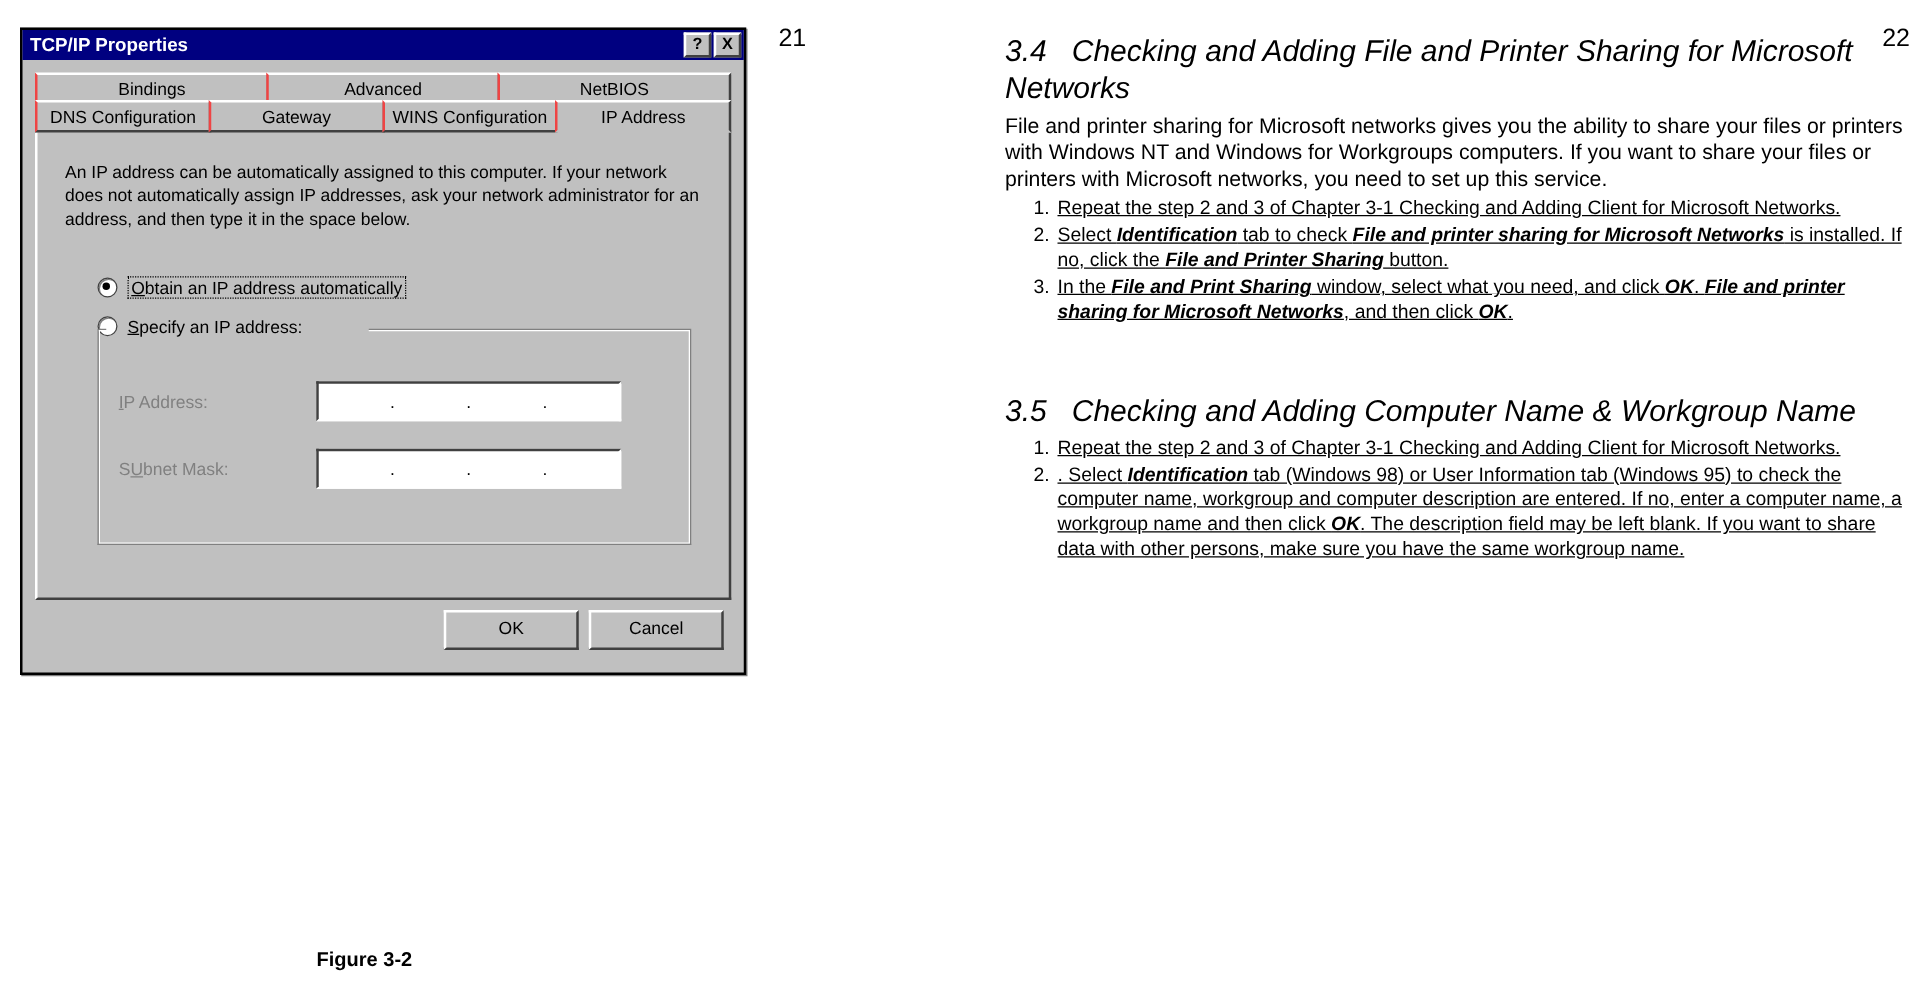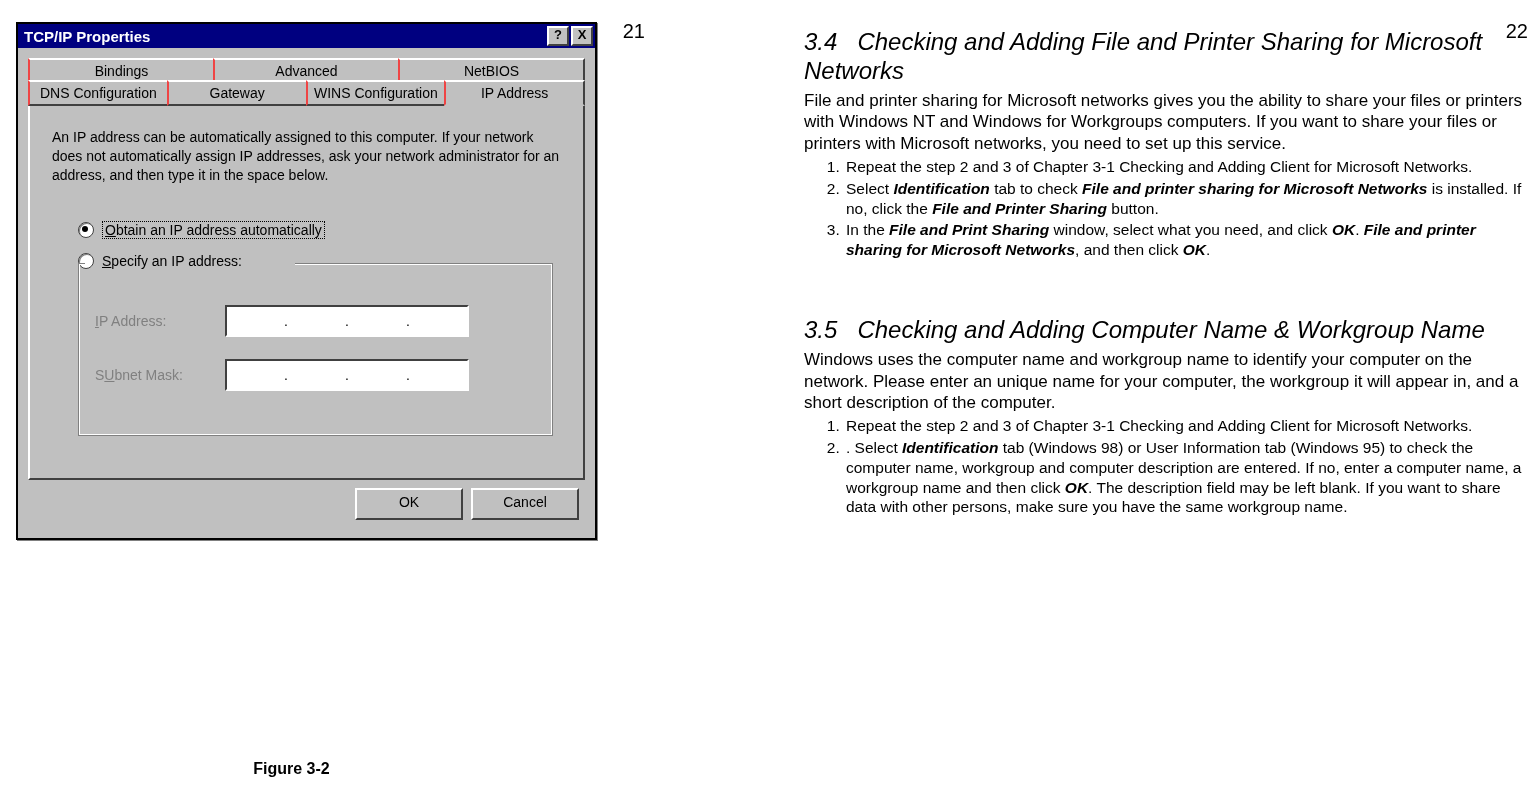--- a/index.html
+++ b/index.html
@@ -172,20 +172,21 @@
     position: absolute;
     top: 0; right: 0; left: 216px;
     border-top: 1px solid #808080;
     box-shadow: 0 1px 0 #fff;
   }
 
   .field-row {
     display: flex;
     align-items: center;
     margin: 10px 0 22px 0;
+    gap: 28px;
   }
   .field-label {
     width: 130px;
     color: #808080;
     font-size: 14px;
   }
   .field-label .ul { text-decoration: underline; }
   .ip-input {
     flex: 1;
     height: 28px;
@@ -246,20 +247,21 @@
   .body-text {
     font-size: 17px;
     line-height: 1.28;
     margin: 4px 0 2px 0;
   }
   ol.steps {
     margin: 2px 0 12px 0;
     padding-left: 40px;
     font-size: 15.5px;
     line-height: 1.28;
+    text-decoration: underline;
   }
   ol.steps li { padding-left: 2px; margin: 0 0 2px 0; }
   .bi { font-weight: bold; font-style: italic; }
   .gap { height: 40px; }
 </style>
 </head>
 <body>
 
 <div class="left-page">
   <div class="page-num left">21</div>
@@ -346,19 +348,18 @@
       <li>Repeat the step 2 and 3 of Chapter 3-1 Checking and Adding Client for Microsoft Networks.</li>
       <li><span>Select </span><span class="bi">Identification</span><span> tab to check </span><span class="bi">File and printer sharing for Microsoft Networks</span><span> is installed. If no, click the </span><span class="bi">File and Printer Sharing</span><span> button.</span></li>
       <li><span>In the </span><span class="bi">File and Print Sharing</span><span> window, select what you need, and click </span><span class="bi">OK</span><span>. </span><span class="bi">File and printer sharing for Microsoft Networks</span><span>, and then click </span><span class="bi">OK</span><span>.</span></li>
     </ol>
 
     <div class="gap"></div>
 
     <div class="section-title">
       <span>3.5</span>&nbsp;&nbsp;&nbsp;<span>Checking and Adding Computer Name &amp; Workgroup Name</span>
     </div>
-    <div class="body-text">Windows uses the computer name and workgroup name to identify your computer on the network. Please enter an unique name for your computer, the workgroup it will appear in, and a short description of the computer.</div>
     <ol class="steps">
       <li>Repeat the step 2 and 3 of Chapter 3-1 Checking and Adding Client for Microsoft Networks.</li>
       <li><span>. Select </span><span class="bi">Identification</span><span> tab (Windows 98) or User Information tab (Windows 95) to check the computer name, workgroup and computer description are entered. If no, enter a computer name, a workgroup name and then click </span><span class="bi">OK</span><span>. The description field may be left blank. If you want to share data with other persons, make sure you have the same workgroup name.</span></li>
     </ol>
   </div>
 </div>
 
 </body></html>

